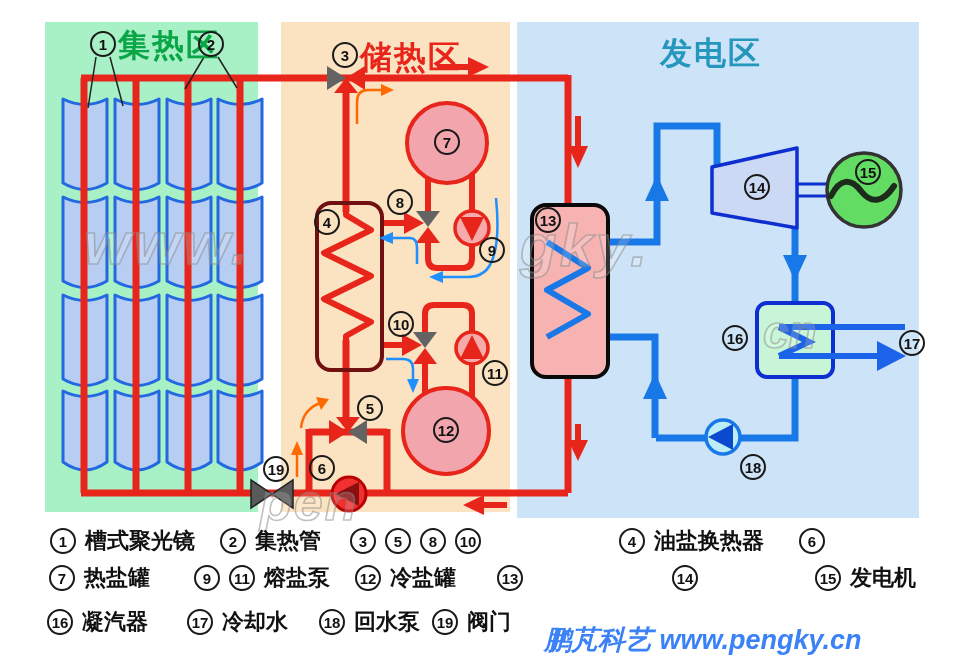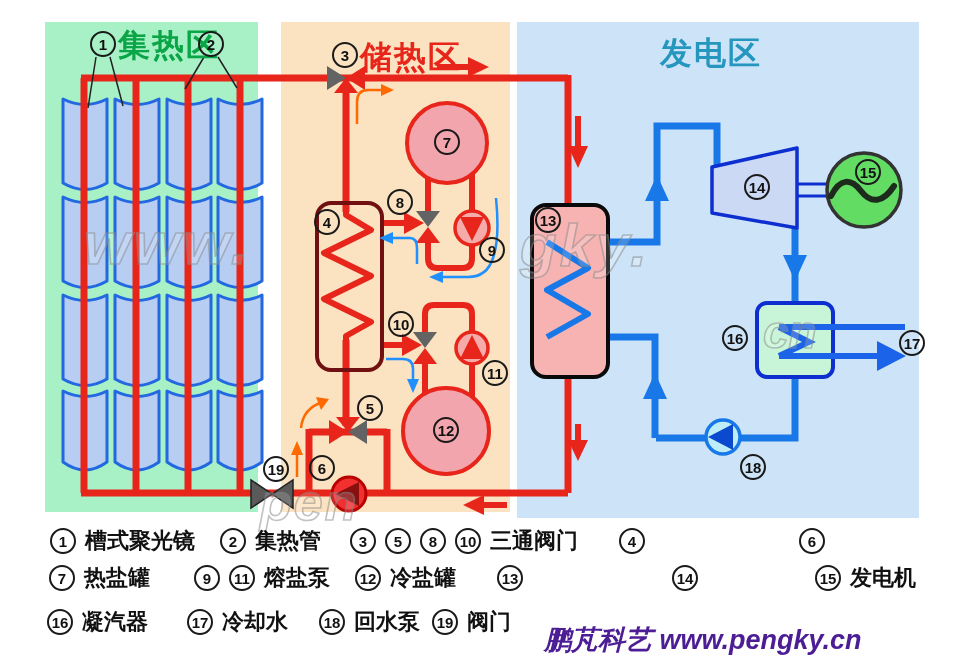--- a/index.html
+++ b/index.html
@@ -9,21 +9,21 @@
   .zone-title{position:absolute;font-size:32px;font-weight:700;letter-spacing:2px;white-space:nowrap;}
   .badge{position:absolute;width:22px;height:22px;border:2px solid #1a1a1a;border-radius:50%;
          background:transparent;color:#111;font-size:15px;font-weight:700;
          display:flex;align-items:center;justify-content:center;line-height:1;}
   .legend-item{position:absolute;display:flex;align-items:center;gap:9px;height:28px;}
   .legend-item .num{display:flex;align-items:center;justify-content:center;
          width:22px;height:22px;border:2px solid #1a1a1a;border-radius:50%;
          font-size:15px;font-weight:700;color:#111;flex:0 0 auto;line-height:1;}
   .legend-item .lbl{font-size:22px;font-weight:600;color:#111;white-space:nowrap;}
   #brand{position:absolute;left:544px;top:622px;font-size:27px;font-weight:700;font-style:italic;
-         color:#4c1d95;white-space:nowrap;text-align:right;}
+         color:#3b82f6;white-space:nowrap;text-align:right;}
 </style>
 </head>
 <body>
 
 <div id="stage">
 
 <svg id="diagram-svg" width="960" height="660" viewBox="0 0 960 660">
 
   <rect x="45" y="22" width="213" height="490" fill="#a8f1c6"></rect>
   <rect x="281" y="22" width="229" height="490" fill="#fbe2c0"></rect>
@@ -257,24 +257,24 @@
 </div>
 <div class="legend-item" style="left:220px;top:527px;">
   <span class="num">2</span>
   <span class="lbl">集热管</span>
 </div>
 <div class="legend-item" style="left:350px;top:527px;">
   <span class="num">3</span>
   <span class="num">5</span>
   <span class="num">8</span>
   <span class="num">10</span>
-  <span class="lbl">三通阀门</span>
 </div>
 <div class="legend-item" style="left:619px;top:527px;">
   <span class="num">4</span>
+  <span class="lbl">油盐换热器</span>
 </div>
 <div class="legend-item" style="left:799px;top:527px;">
   <span class="num">6</span>
 </div>
 
 <div class="legend-item" style="left:49px;top:564px;">
   <span class="num">7</span>
   <span class="lbl">热盐罐</span>
 </div>
 <div class="legend-item" style="left:194px;top:564px;">

